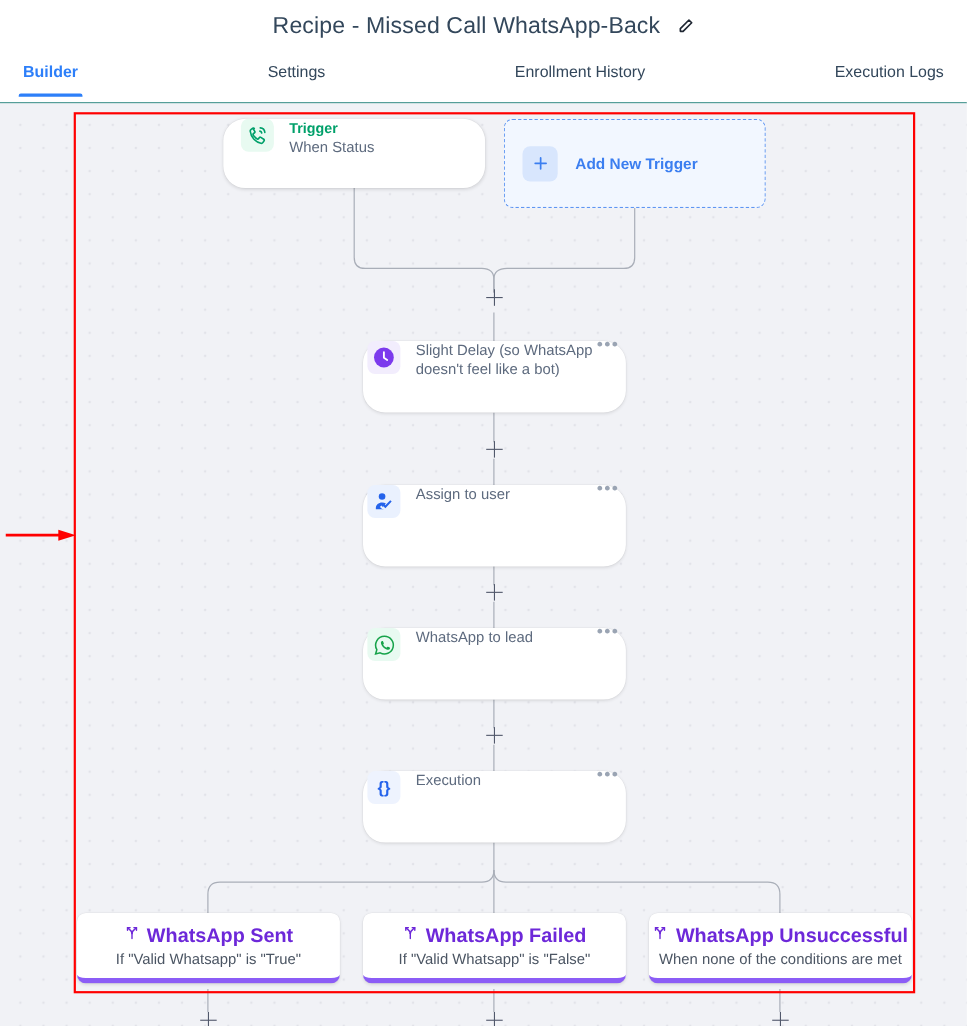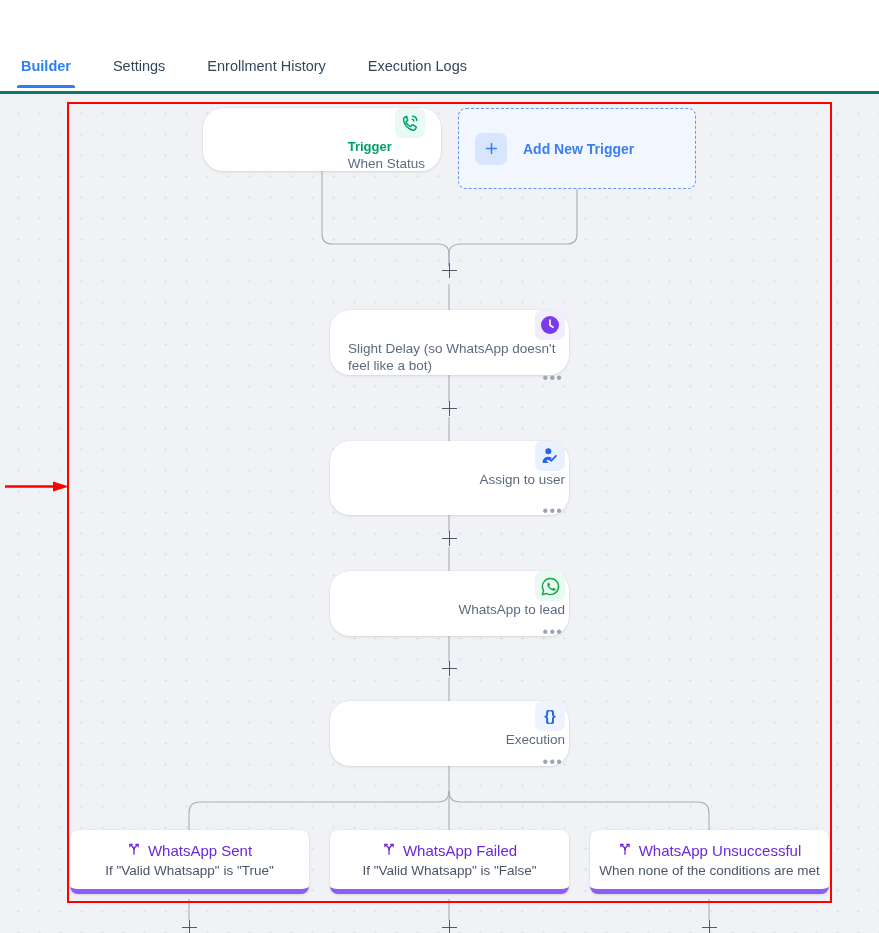--- a/index.html
+++ b/index.html
@@ -46,24 +46,24 @@
     cursor: pointer;
   }
 
   
   .tabbar {
     position: absolute;
     top: 47px; left: 0;
     width: 879px;
     height: 47px;
     background: #ffffff;
-    border-bottom: 3px solid #0f766e;
+    border-bottom: 1px solid #0f766e;
     display: flex;
     align-items: flex-start;
-    justify-content: flex-start;
+    justify-content: space-between;
     gap: 0px;
   }
   .tab {
     position: relative;
     font-size: 14.5px;
     color: #33475b;
     padding: 11px 21px 14px 21px;
     cursor: pointer;
     white-space: nowrap;
   }
@@ -137,24 +137,23 @@
   .plus::before { left: 0; top: 7px; width: 15px; height: 1.4px; }
   .plus::after  { top: 0; left: 7px; height: 15px; width: 1.4px; }
 
   
   .node {
     position: absolute;
     background: #ffffff;
     border-radius: 20px;
     box-shadow: 0 1px 3px rgba(0,0,0,0.10), 0 0 0 0.5px rgba(0,0,0,0.04);
     display: flex;
-    align-items: flex-end;
+    align-items: flex-start;
     z-index: 10;
     cursor: pointer;
-    flex-direction: column;
   }
 
   .node-icon {
     width: 30px; height: 30px;
     border-radius: 7px;
     display: flex;
     align-items: center;
     justify-content: center;
     flex: 0 0 auto;
   }
@@ -250,35 +249,43 @@
   #branch-1 { left: 330px; }
   #branch-2 { left: 590px; }
 
   .branch-head {
     display: flex;
     align-items: center;
     gap: 7px;
     margin-bottom: 3px;
   }
   .branch-title {
-    font-size: 15px;
-    font-weight: 400;
+    font-size: 18px;
+    font-weight: 700;
     color: #6d28d9;
   }
   .branch-sub {
     font-size: 13.5px;
     color: #4b5563;
     white-space: nowrap;
   }
 </style>
 </head>
 <body>
 
 <div id="app">
 
+  <div class="header">
+    <span class="header-title">Recipe - Missed Call WhatsApp-Back</span>
+    <span class="edit-pencil">
+      <svg width="15" height="15" viewBox="0 0 24 24" fill="none" stroke="#1f2733" stroke-width="2.4" stroke-linecap="round" stroke-linejoin="round">
+        <path d="M16.5 3.5l4 4L8 20H4v-4z"></path>
+      </svg>
+    </span>
+  </div>
 
   <div class="tabbar">
     <div class="tab active">Builder</div>
     <div class="tab">Settings</div>
     <div class="tab">Enrollment History</div>
     <div class="tab">Execution Logs</div>
   </div>
 
   <div class="canvas">
 

